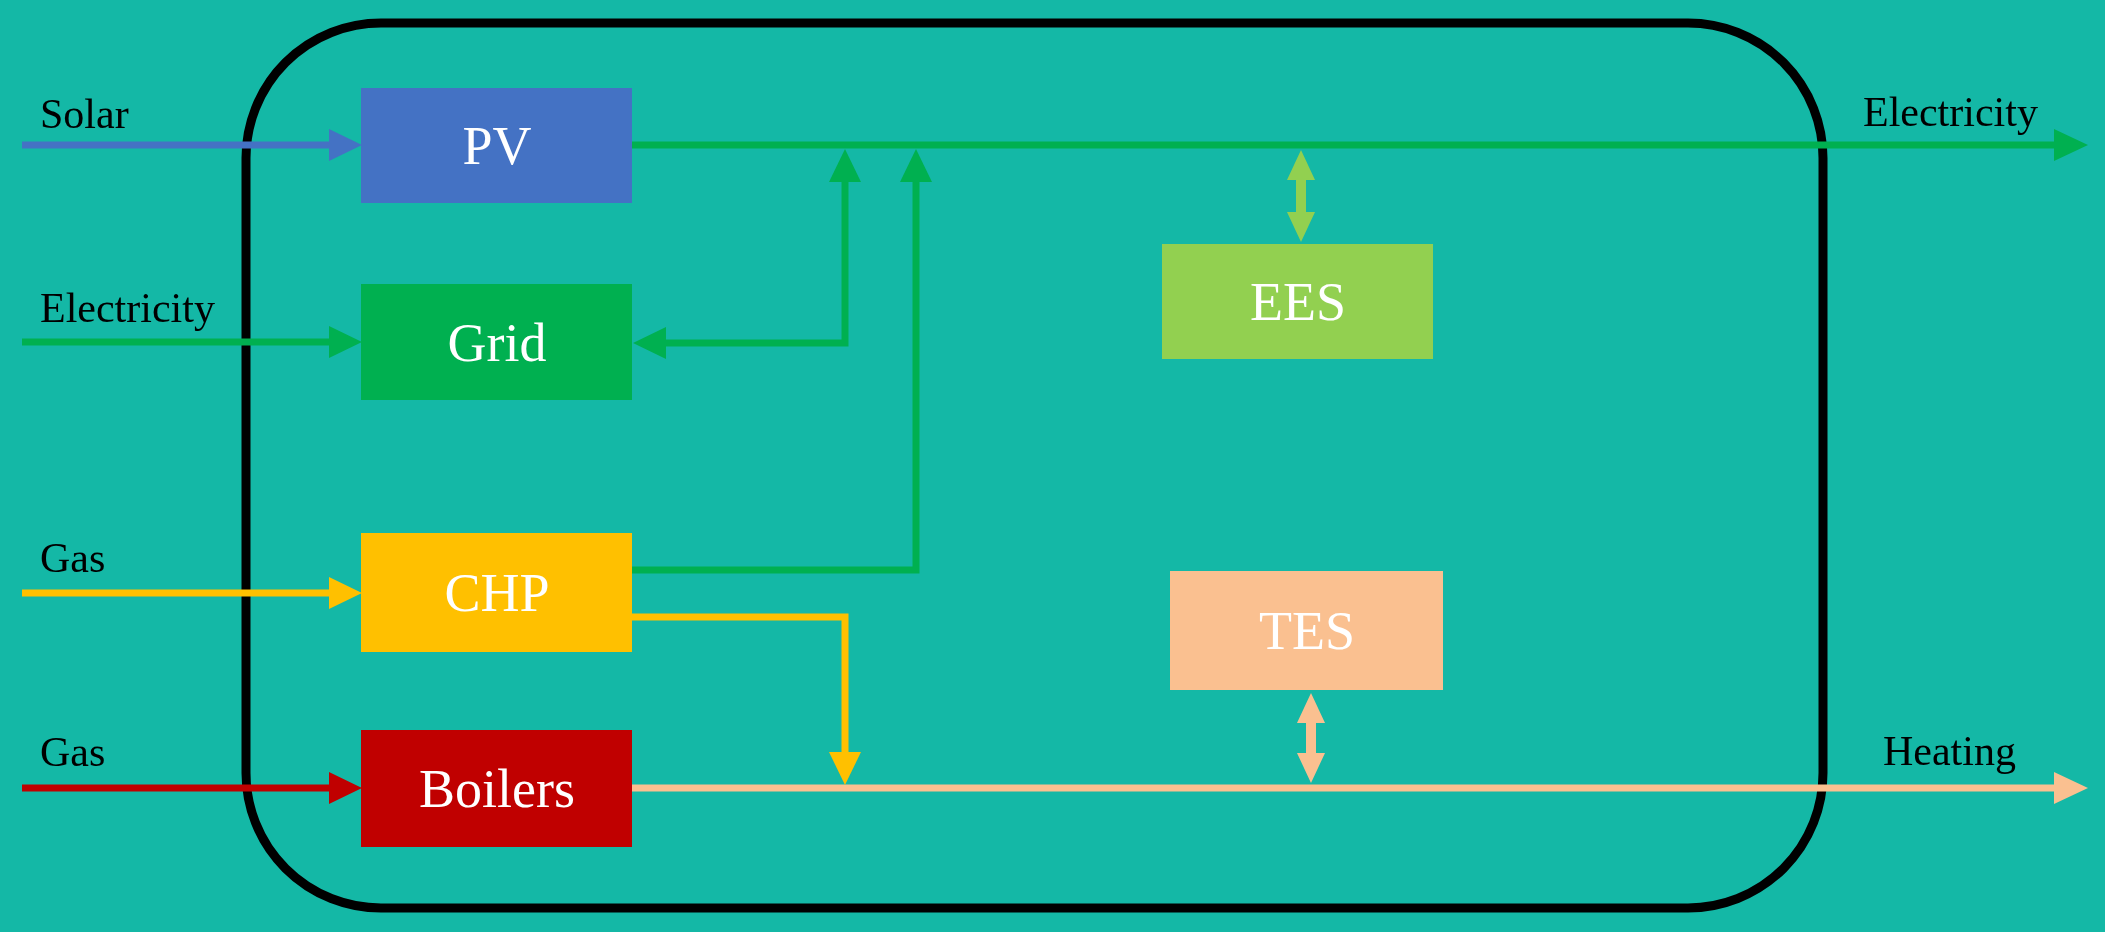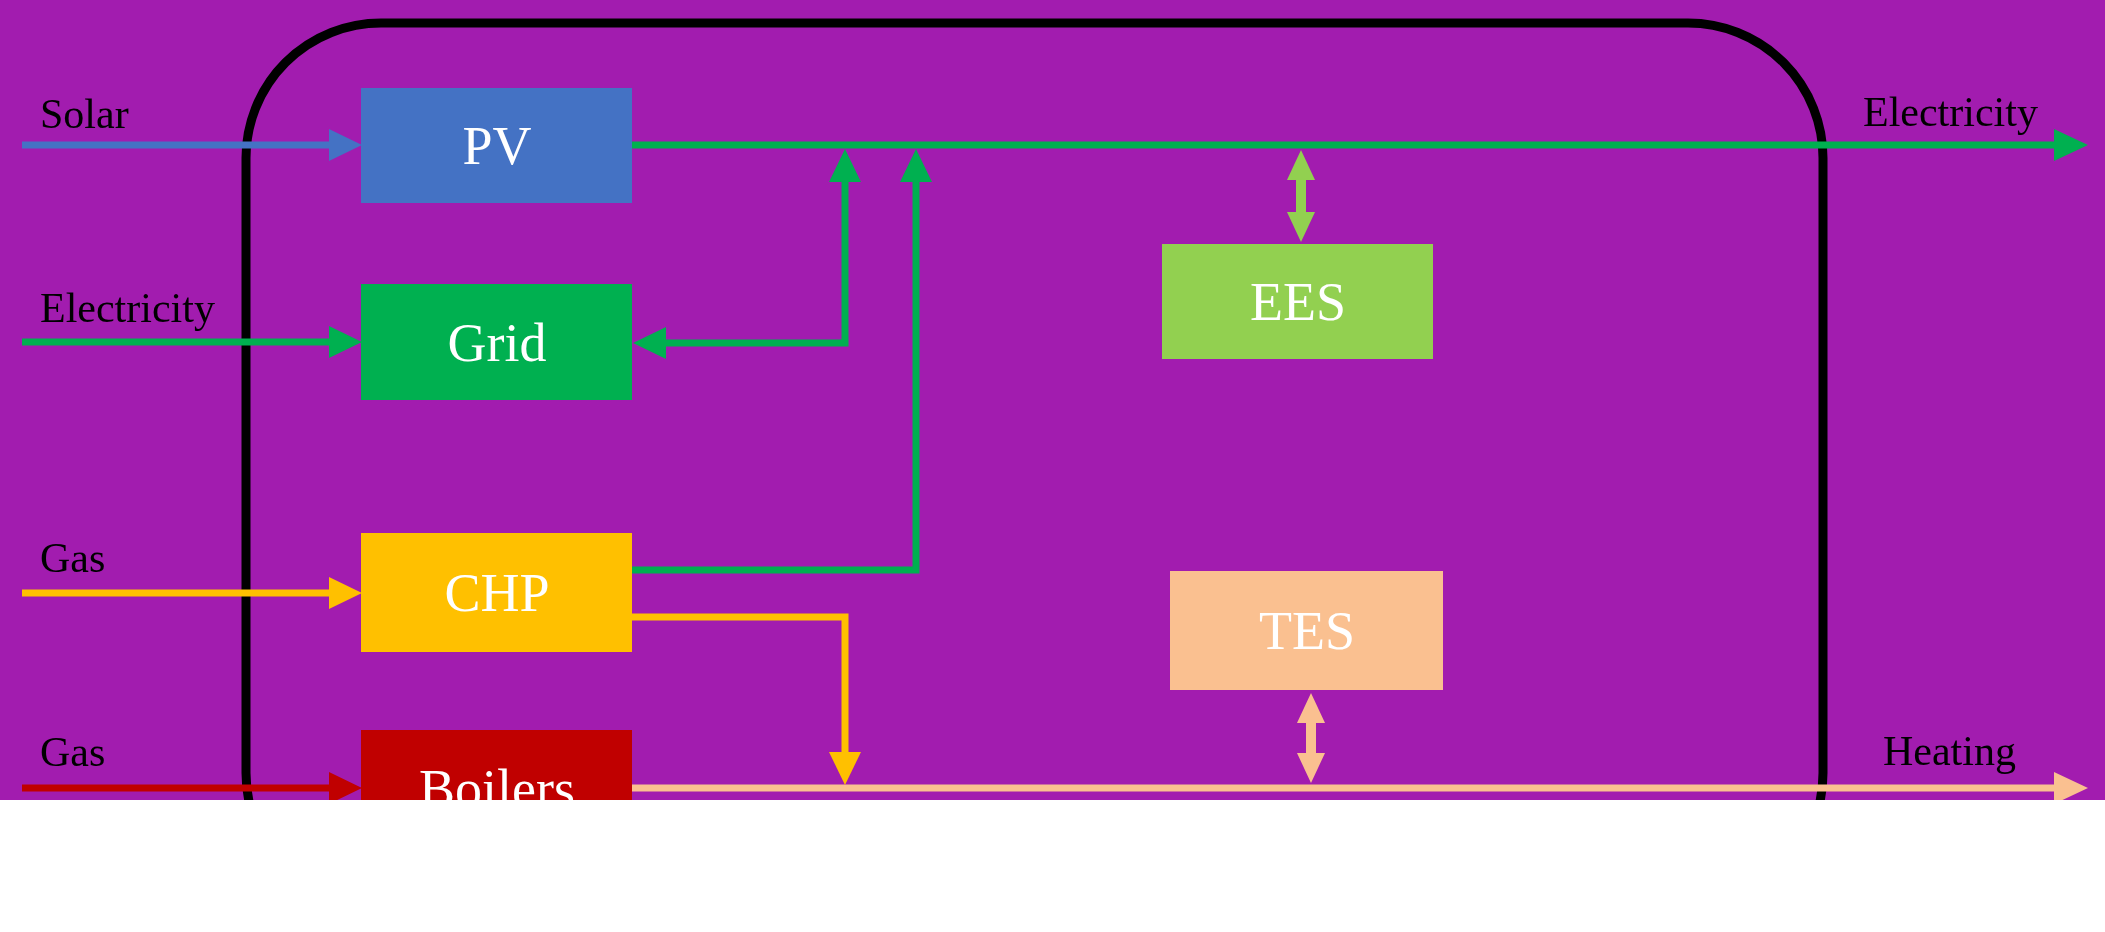--- a/index.html
+++ b/index.html
@@ -1,20 +1,20 @@
 <!DOCTYPE html>
 <html><head>
 <meta charset="utf-8">
 <style>
   html, body { margin: 0; padding: 0; background: #ffffff; }
   .stage {
     position: relative;
     width: 2105px;
-    height: 800px;
-    background: #a21caf;
+    height: 932px;
+    background: #14b8a6;
     font-family: "Liberation Serif", serif;
   }
   svg { display: block; }
   .io-label {
     font-family: "Liberation Serif", serif;
     font-size: 42px;
   }
   .box-label {
     font-family: "Liberation Serif", serif;
     font-size: 54px;

